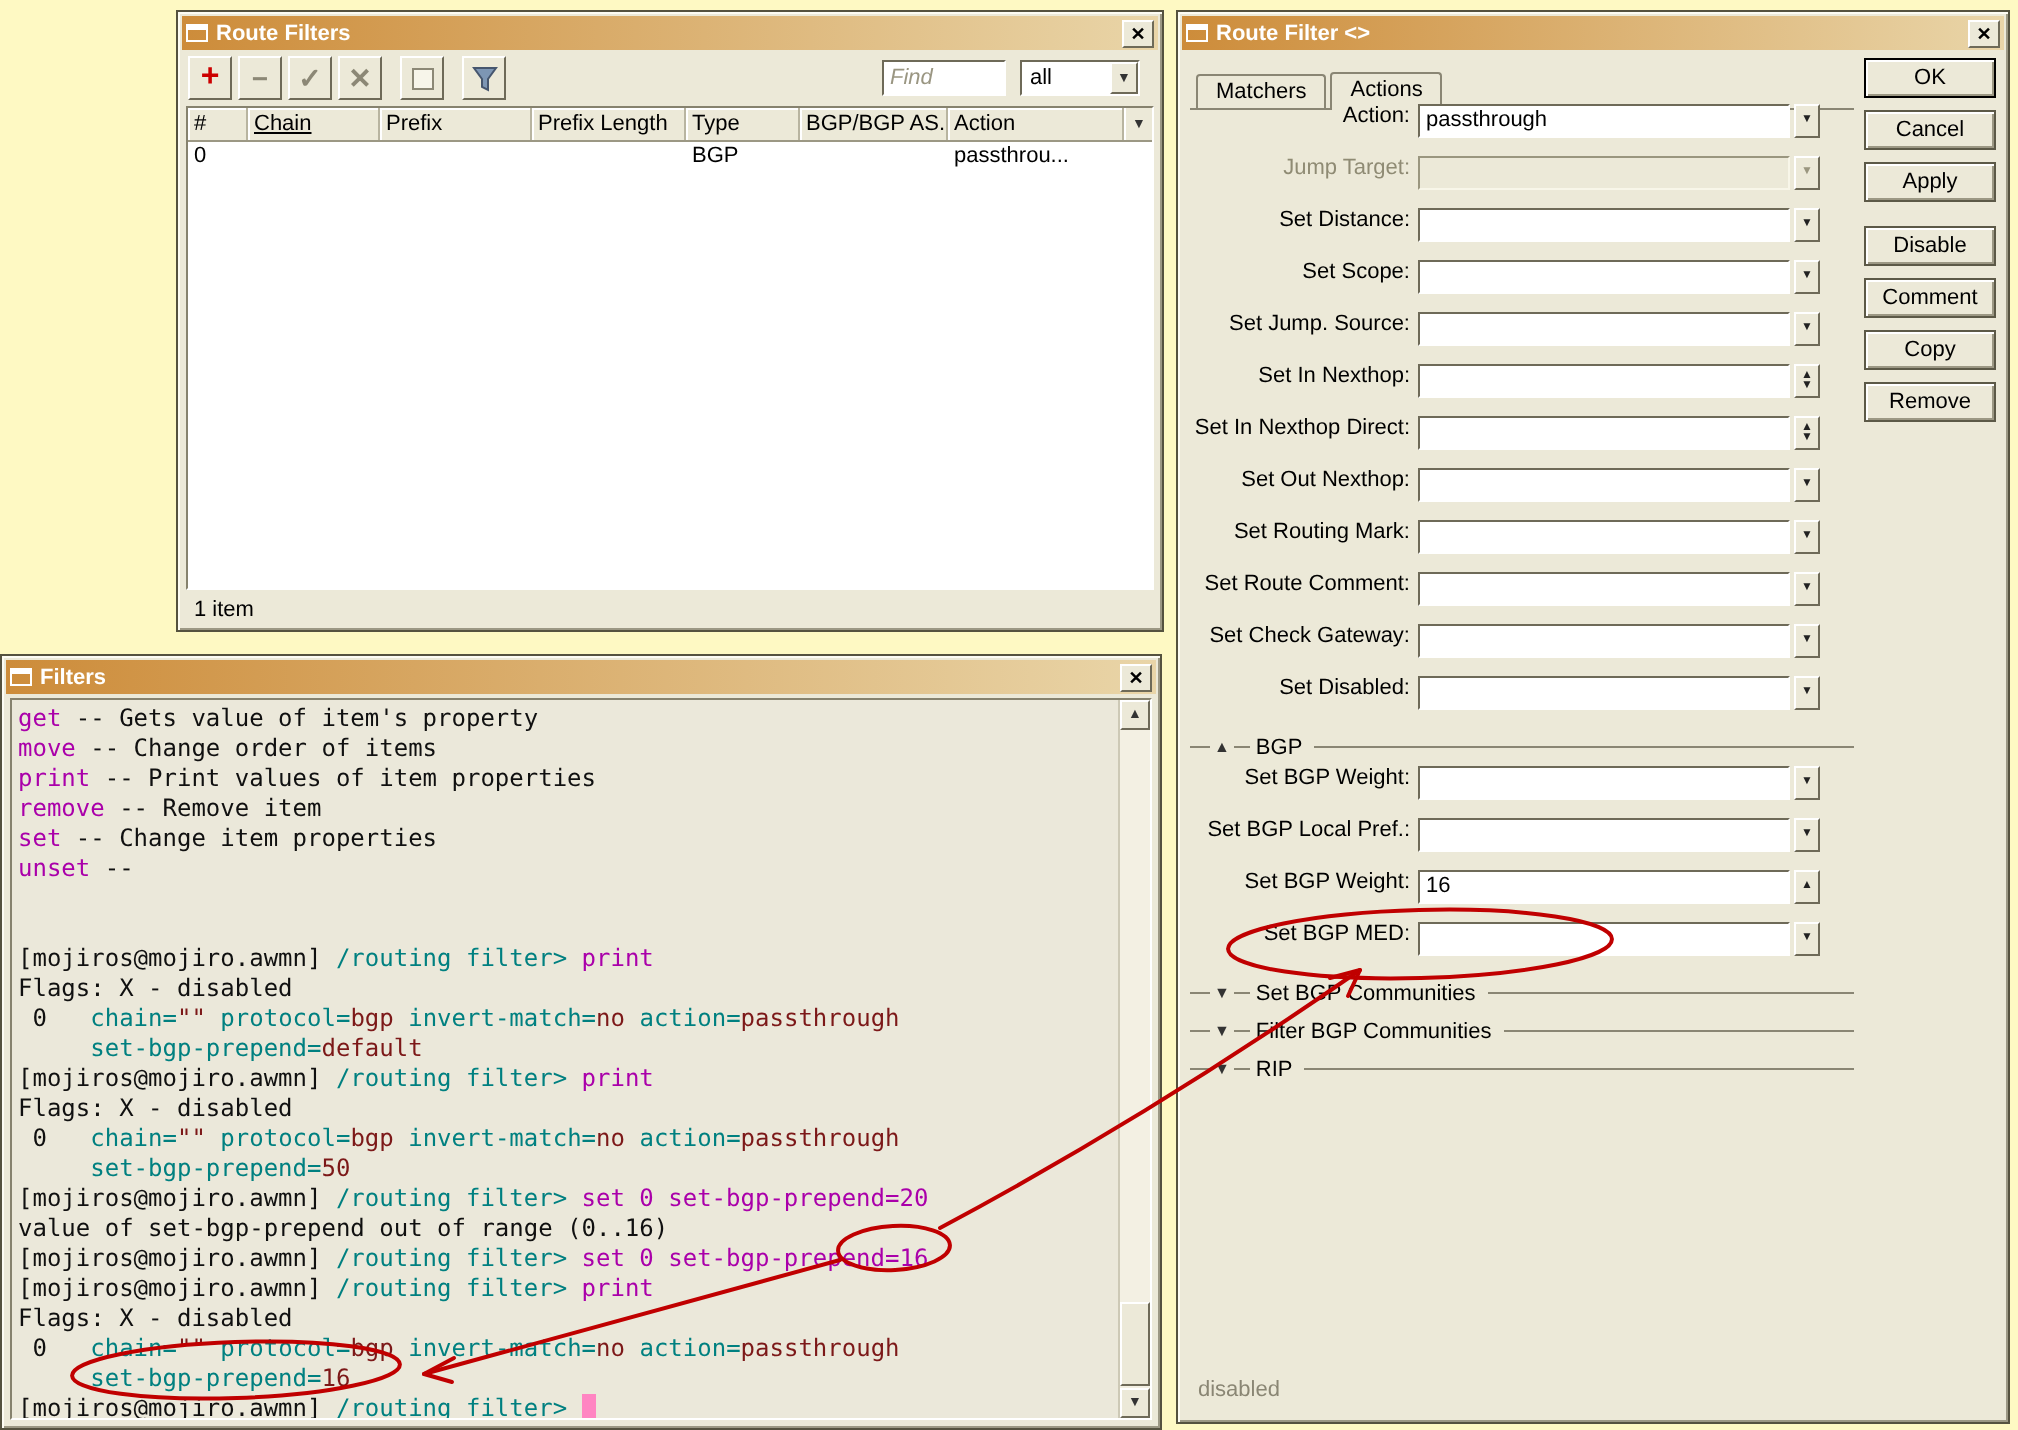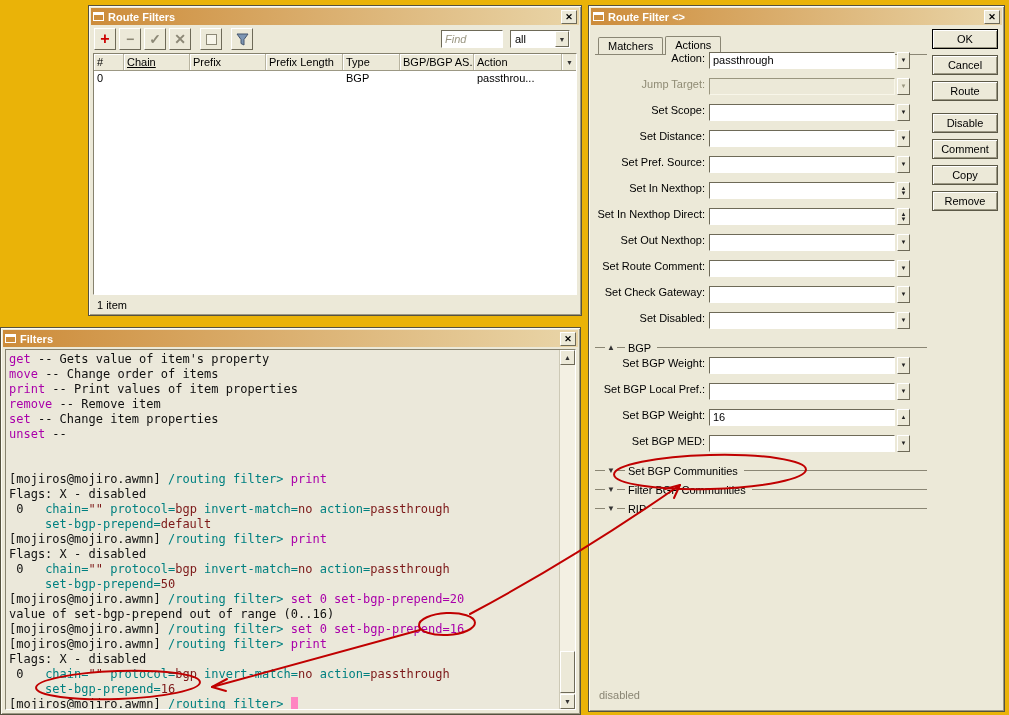--- a/index.html
+++ b/index.html
@@ -1,19 +1,19 @@
 <!DOCTYPE html>
 <html><head>
 <meta charset="utf-8">
 <style>
   * { margin:0; padding:0; box-sizing:border-box; }
   html,body { width:1009px; height:715px; overflow:hidden; }
   .desktop {
     position:relative; width:1009px; height:715px;
-    background:#eab308;
+    background:#fef9c3;
     font-family:"Liberation Sans", sans-serif; font-size:11px; color:#000;
   }
   
   .window {
     position:absolute; background:#ece9d8;
     border:1px solid #55523f;
     box-shadow: inset 1px 1px 0 #fdfcf3, inset -1px -1px 0 #9c9884;
   }
   .titlebar {
     position:absolute; top:2px; left:2px; right:2px; height:17px;
@@ -247,31 +247,31 @@
           <label>Action:</label>
           <div class="finput">passthrough</div>
           <div class="arrow-btn">▼</div>
         </div>
         <div class="frow disabled">
           <label>Jump Target:</label>
           <div class="finput"></div>
           <div class="arrow-btn">▼</div>
         </div>
         <div class="frow">
+          <label>Set Distance:</label>
+          <div class="finput"></div>
+          <div class="arrow-btn">▼</div>
+        </div>
+        <div class="frow">
           <label>Set Scope:</label>
           <div class="finput"></div>
           <div class="arrow-btn">▼</div>
         </div>
         <div class="frow">
-          <label>Set Distance:</label>
-          <div class="finput"></div>
-          <div class="arrow-btn">▼</div>
-        </div>
-        <div class="frow">
-          <label>Set Pref. Source:</label>
+          <label>Set Jump. Source:</label>
           <div class="finput"></div>
           <div class="arrow-btn">▼</div>
         </div>
         <div class="frow">
           <label>Set In Nexthop:</label>
           <div class="finput"></div>
           <div class="arrow-btn">
             <span>▲</span>
             <span>▼</span>
           </div>
@@ -279,20 +279,25 @@
         <div class="frow">
           <label>Set In Nexthop Direct:</label>
           <div class="finput"></div>
           <div class="arrow-btn">
             <span>▲</span>
             <span>▼</span>
           </div>
         </div>
         <div class="frow">
           <label>Set Out Nexthop:</label>
+          <div class="finput"></div>
+          <div class="arrow-btn">▼</div>
+        </div>
+        <div class="frow">
+          <label>Set Routing Mark:</label>
           <div class="finput"></div>
           <div class="arrow-btn">▼</div>
         </div>
         <div class="frow">
           <label>Set Route Comment:</label>
           <div class="finput"></div>
           <div class="arrow-btn">▼</div>
         </div>
         <div class="frow">
           <label>Set Check Gateway:</label>
@@ -349,21 +354,21 @@
           <span class="sline pre"></span>
           <span class="tri">▼</span>
           <span class="sline mid"></span>
           <span class="slabel">RIP</span>
           <span class="sline fill"></span>
         </div>
       </div>
     <div class="dlg-buttons">
         <div class="btn default">OK</div>
         <div class="btn">Cancel</div>
-        <div class="btn">Route</div>
+        <div class="btn">Apply</div>
         <div class="btn gap">Disable</div>
         <div class="btn">Comment</div>
         <div class="btn">Copy</div>
         <div class="btn">Remove</div>
       </div>
     <div class="dlg-status">disabled</div>
   </div>
 
   <svg class="annotations" width="1009" height="715" viewBox="0 0 1009 715">
     <g fill="none" stroke-width="2" stroke-linecap="round" stroke="#c00000">

